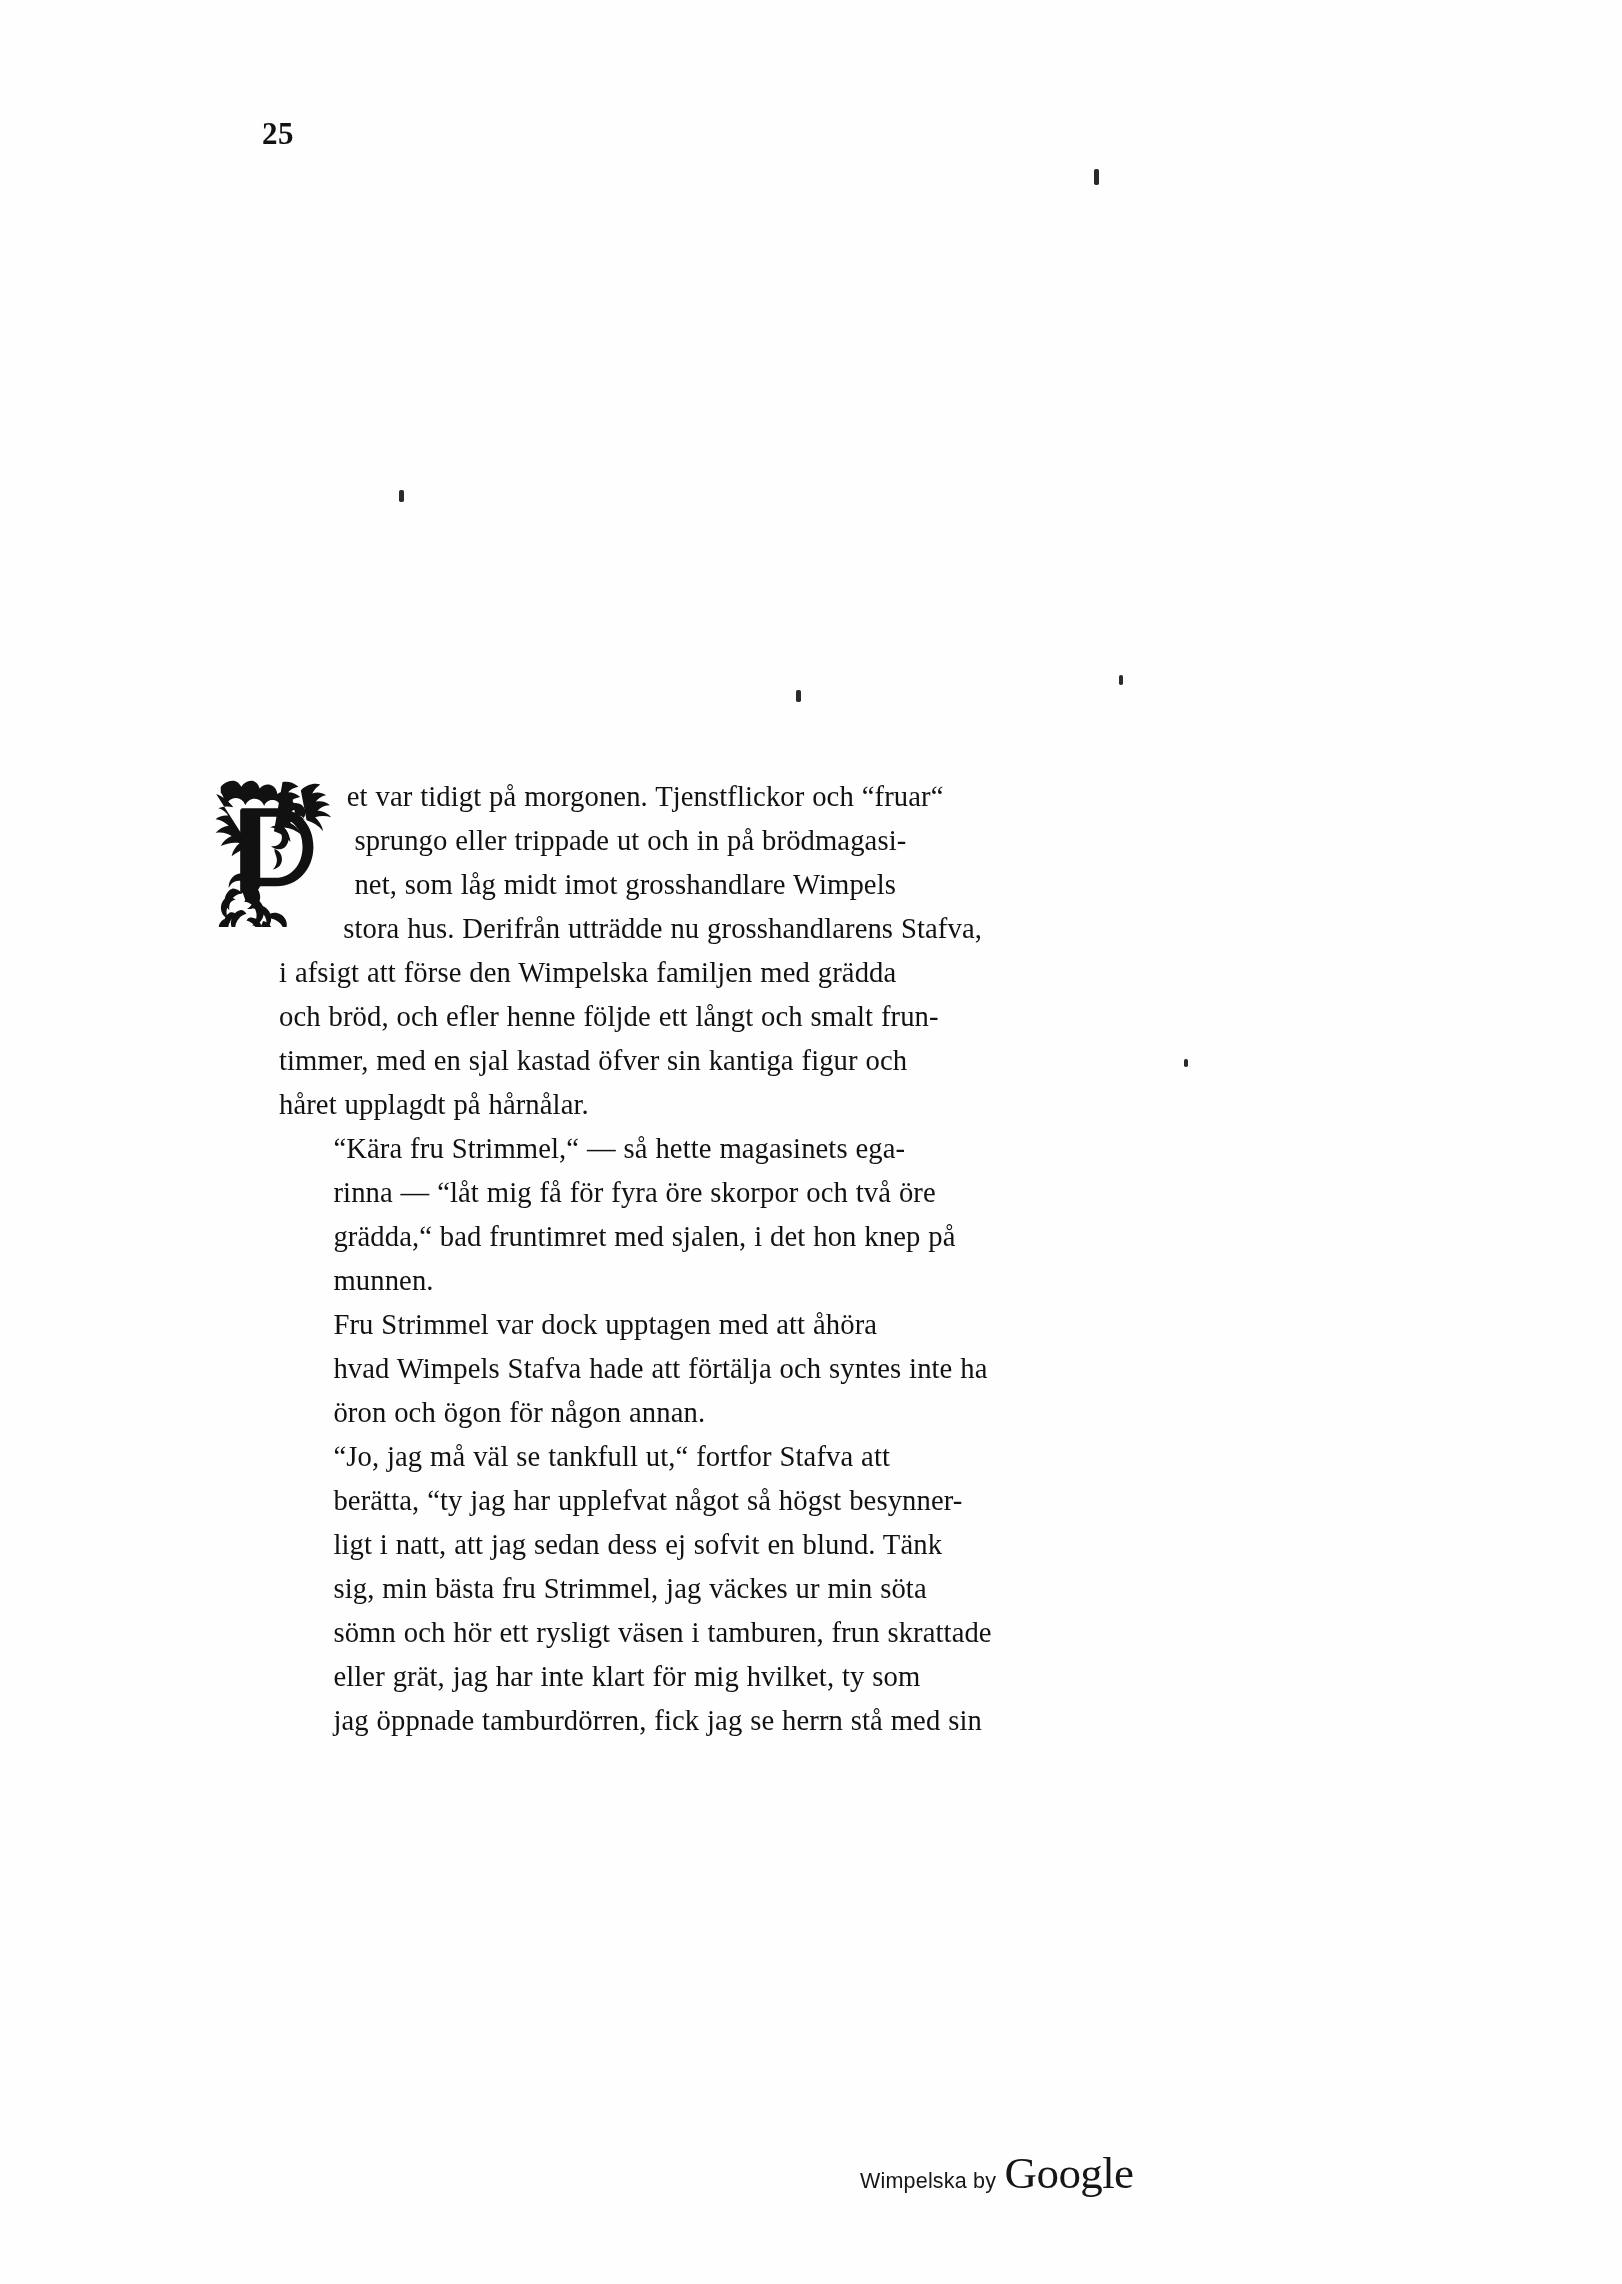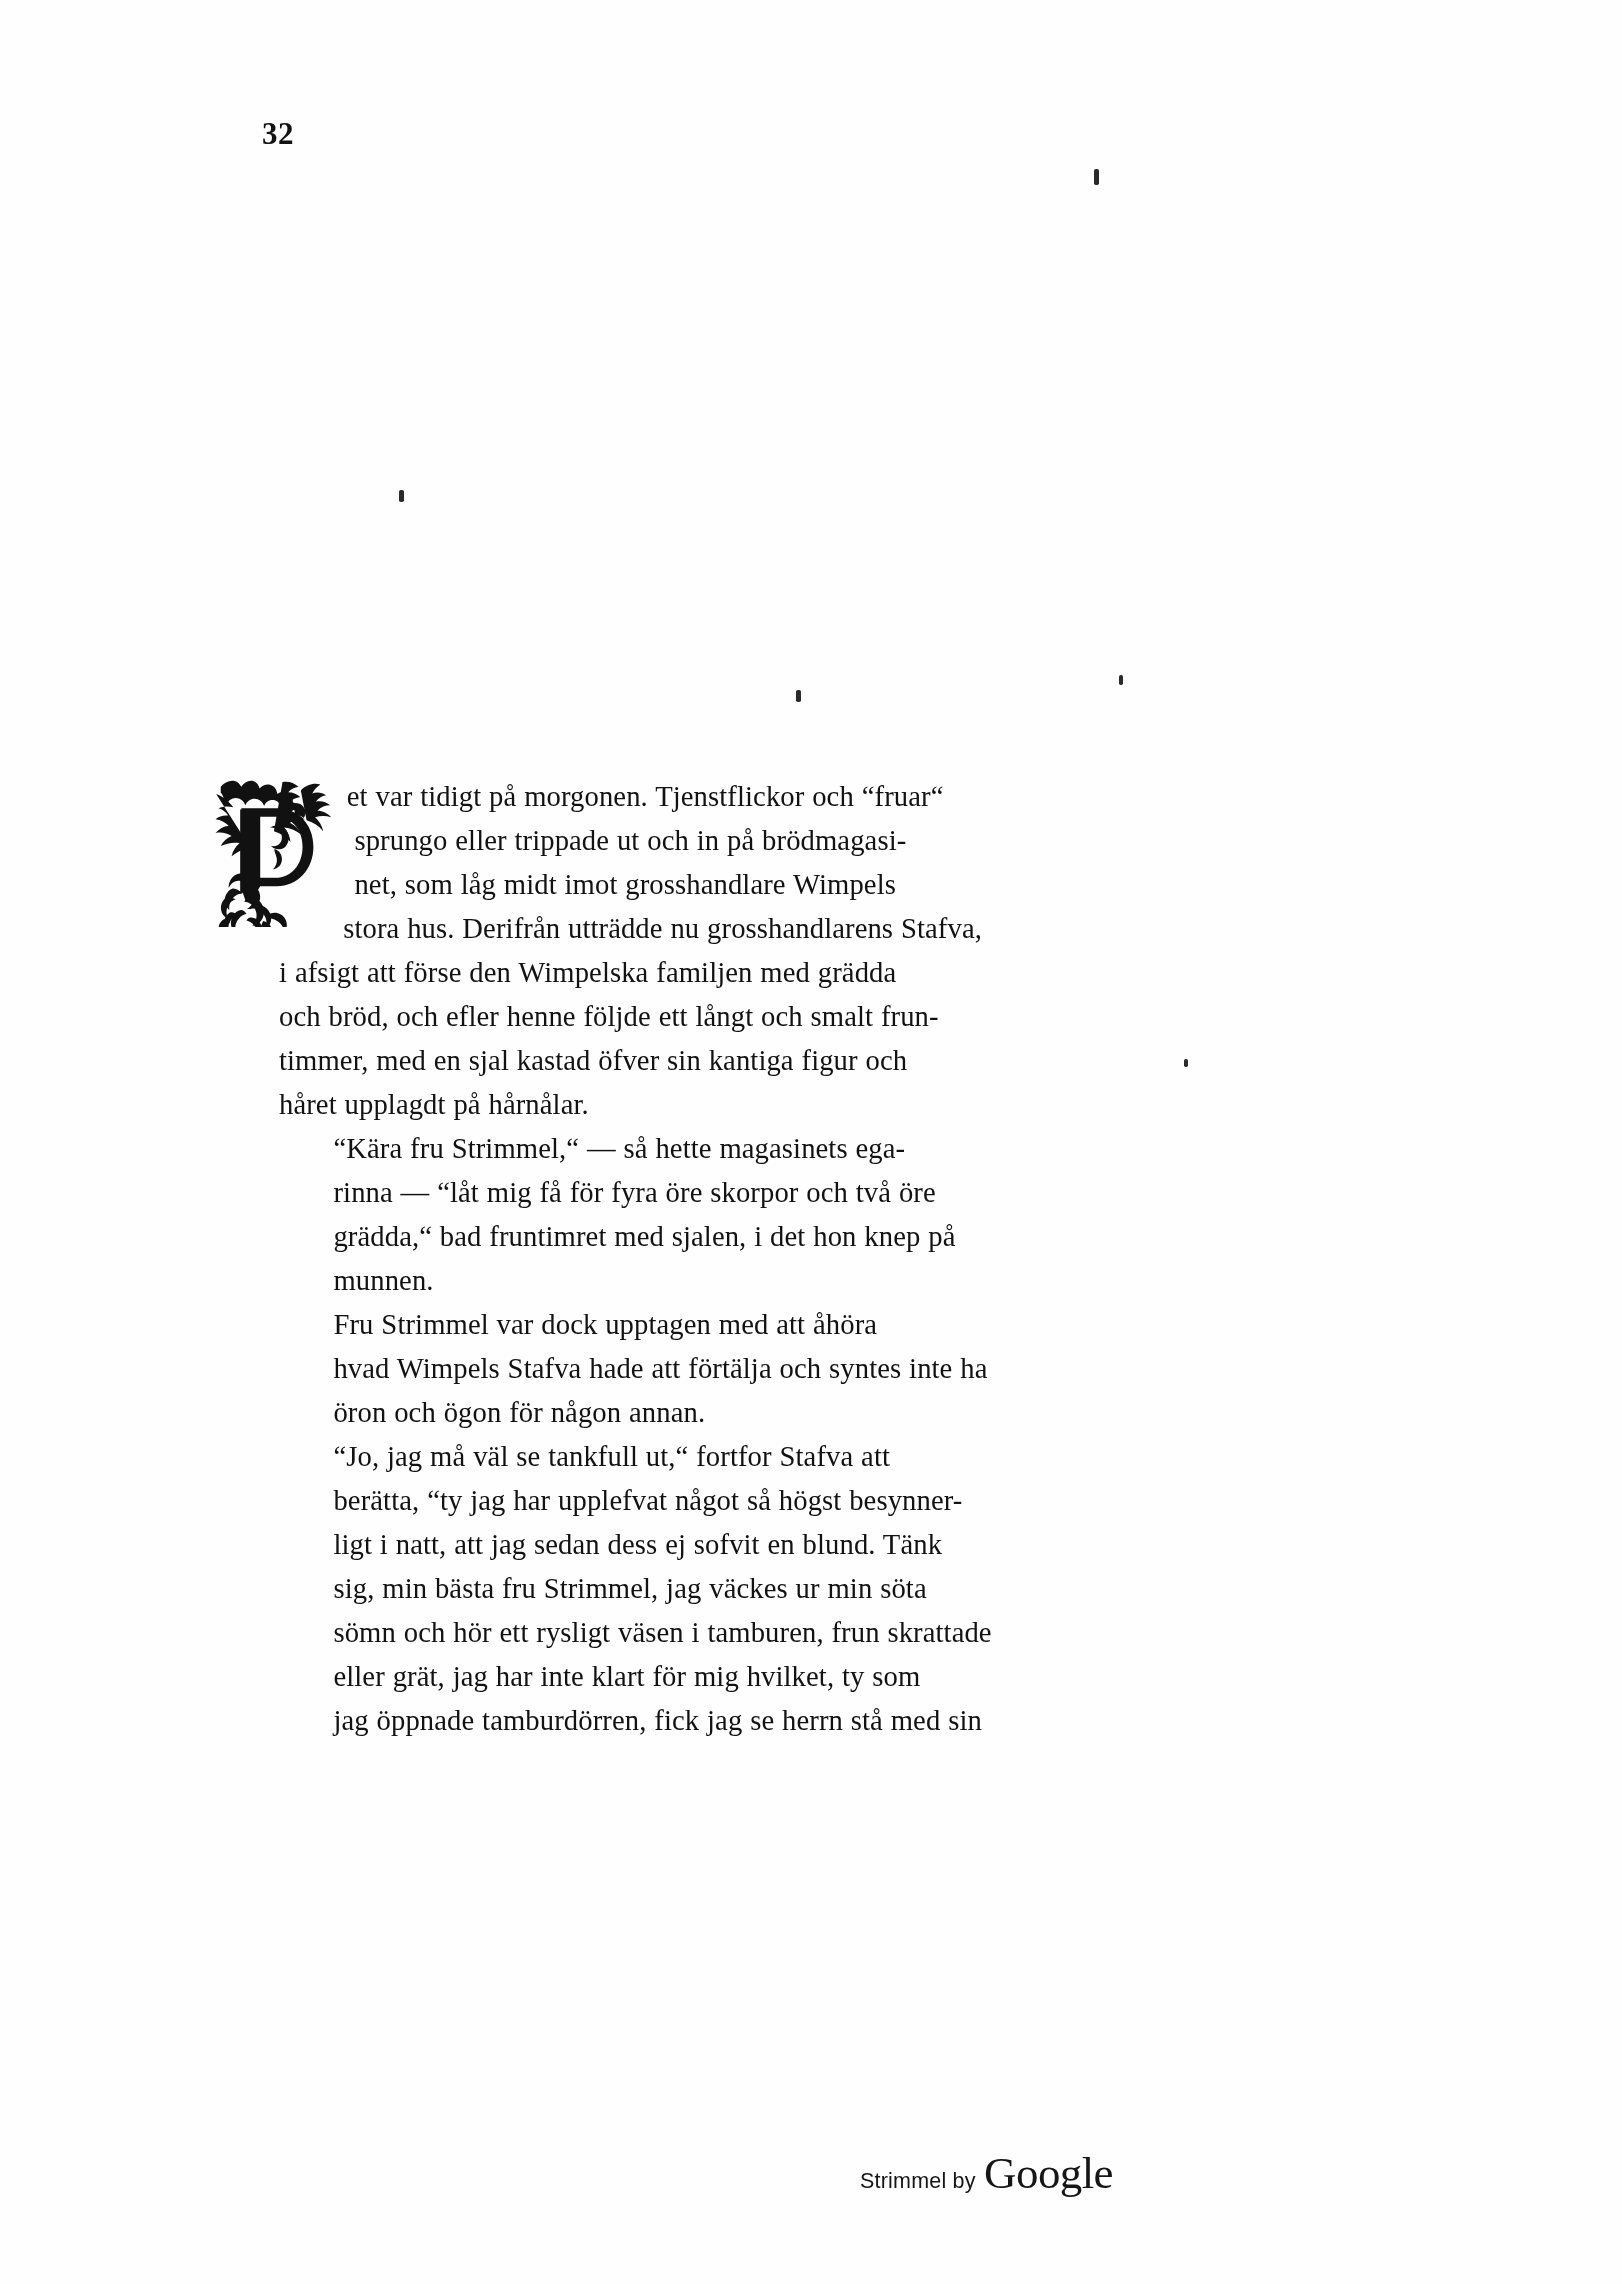--- a/index.html
+++ b/index.html
@@ -153,21 +153,21 @@
     font-size: 45px;
     letter-spacing: -0.6px;
     line-height: 1;
   }
 </style>
 </head>
 <body>
 
 <div class="page">
 
-  <div class="folio">32</div>
+  <div class="folio">25</div>
 
   <div class="speck s1"></div>
   <div class="speck s2"></div>
   <div class="speck s3"></div>
   <div class="speck s4"></div>
   <div class="speck s5"></div>
 
 
   <div class="body-col">
 
@@ -231,18 +231,18 @@
       <span class="line">ligt i natt, att jag sedan dess ej sofvit en blund.  Tänk</span>
       <span class="line">sig, min bästa fru Strimmel, jag väckes ur min söta</span>
       <span class="line">sömn och hör ett rysligt väsen i tamburen, frun skrattade</span>
       <span class="line">eller grät, jag har inte klart för mig hvilket, ty som</span>
       <span class="line">jag öppnade tamburdörren, fick jag se herrn stå med sin</span>
     </p>
 
   </div>
 
   <div class="watermark">
-    <span class="wm-prefix">Strimmel by</span>
+    <span class="wm-prefix">Wimpelska by</span>
     <span class="wm-logo">Google</span>
   </div>
 
 </div>
 
 
 </body></html>

